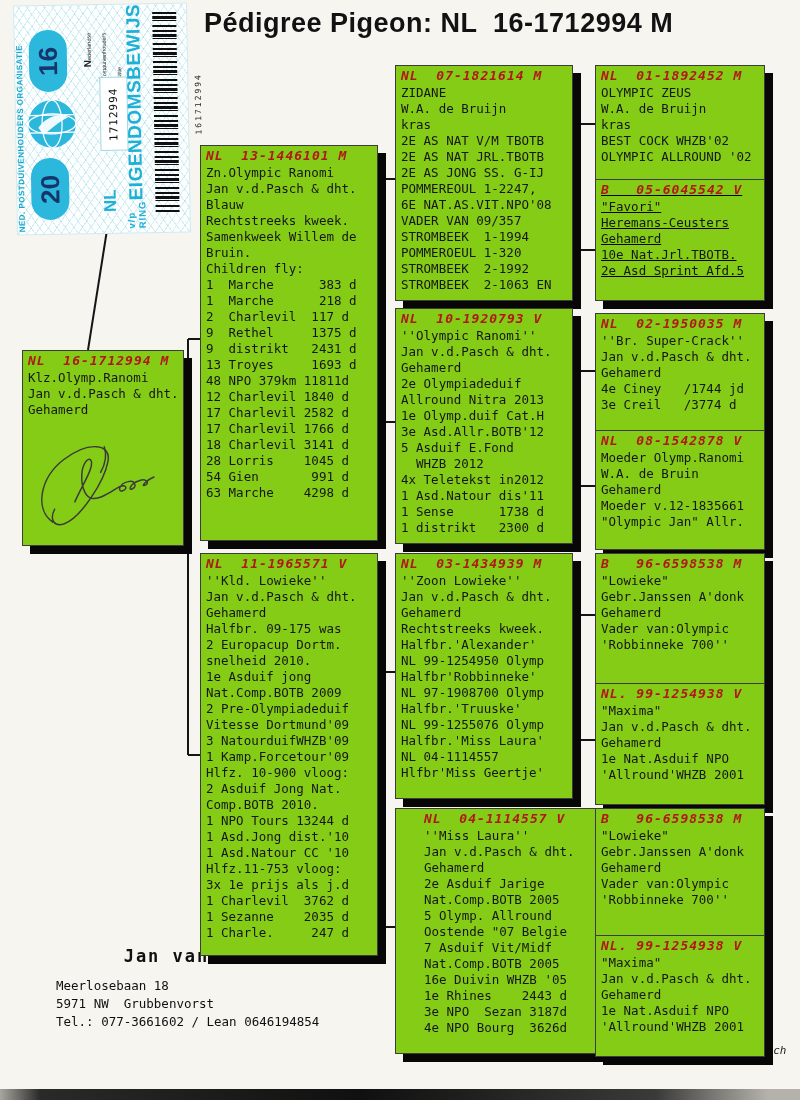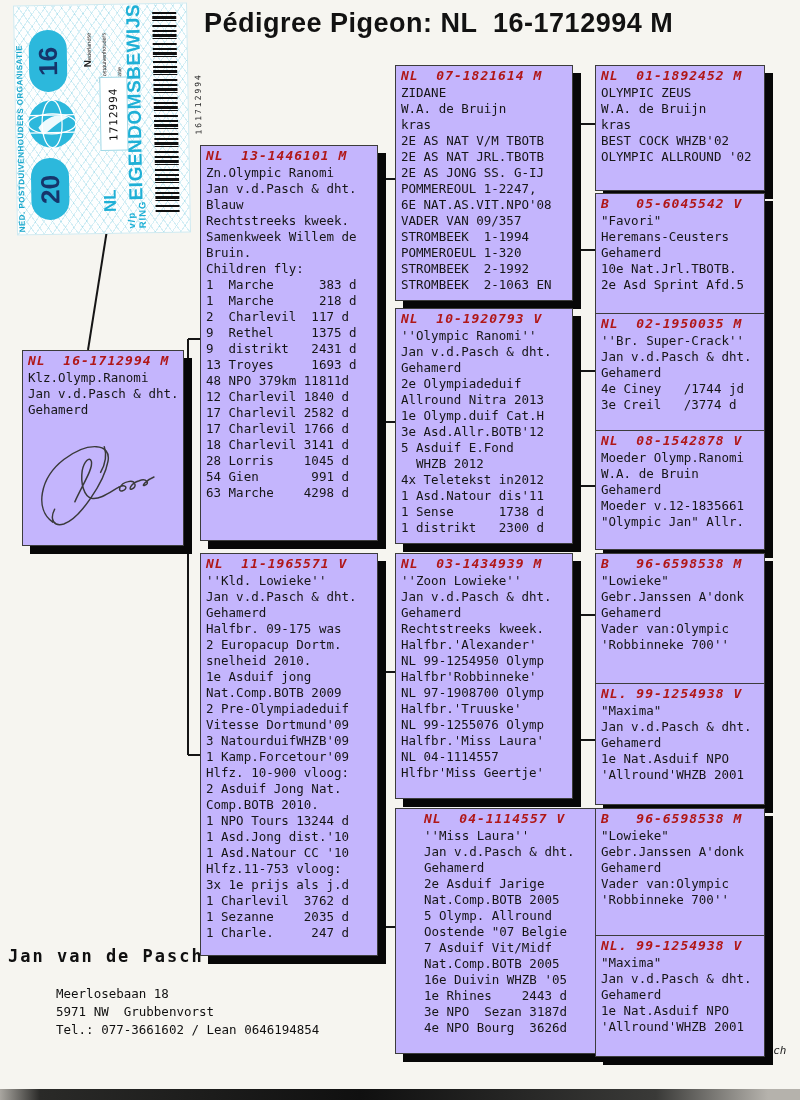--- a/index.html
+++ b/index.html
@@ -1,21 +1,21 @@
 <!DOCTYPE html>
 <html><head>
 <meta charset="utf-8">
 <style>
   html,body{margin:0;padding:0;background:#e9e8e4;}
   .page{position:relative;width:800px;height:1100px;background:#f6f5f0;overflow:hidden;
         font-family:"DejaVu Sans Mono",monospace;}
   .title{position:absolute;left:204px;top:8px;font-family:"Liberation Sans",sans-serif;
          font-weight:bold;font-size:27px;color:#121212;white-space:pre;letter-spacing:.5px;}
   
-  .pbox{position:absolute;background:#c4b5fd;border:1px solid #3c3c3c;
+  .pbox{position:absolute;background:#84cc16;border:1px solid #3c3c3c;
         box-shadow:8px 8px 0 0 #070707;padding:2px 3px 4px 5px;z-index:2;}
   .ring{font:italic bold 13px "DejaVu Sans Mono",monospace;color:#b01717;
         letter-spacing:1px;white-space:pre;margin-bottom:2px;}
   .pbody{font:12.5px/16px "DejaVu Sans Mono",monospace;color:#161616;white-space:pre;overflow:hidden;}
   .sig{position:absolute;left:4px;bottom:2px;}
   
   .wires{position:absolute;left:0;top:0;z-index:1;}
   
   .sticker{position:absolute;left:15px;top:4px;width:172px;height:228px;z-index:3;
     transform:rotate(-1deg);border:1px solid #cfe9ef;
@@ -47,21 +47,21 @@
   .st-barcode{position:absolute;left:138px;top:8px;width:24px;height:202px;
     background:repeating-linear-gradient(to bottom,
       #101010 0 2px, transparent 2px 4px,
       #101010 4px 7px, transparent 7px 8px,
       #101010 8px 9px, transparent 9px 13px,
       #101010 13px 15px, transparent 15px 18px);}
   .st-bcnum{position:absolute;left:152px;top:96px;transform:rotate(-90deg);
     transform-origin:center;font-size:8px;color:#222;letter-spacing:2px;white-space:nowrap;}
   
   .owner{position:absolute;left:8px;top:946px;color:#101010;}
-  .owner .oname{font:bold 17px "DejaVu Sans Mono",monospace;letter-spacing:2px;margin-bottom:19px;white-space:pre;}
+  .owner .oname{font:bold 17px "DejaVu Sans Mono",monospace;letter-spacing:2px;margin-bottom:11px;white-space:pre;text-align:right;}
   .owner .oline{font:12.5px/18px "DejaVu Sans Mono",monospace;white-space:pre;padding-left:48px;}
   .credit{position:absolute;left:601px;top:1044px;font:italic 11px "DejaVu Sans Mono",monospace;
     color:#1c1c1c;white-space:pre;}
   .scan-edge{position:absolute;left:0;bottom:0;width:800px;height:11px;
     background:linear-gradient(to right,#a9a6a0 0%,#2a2a28 5%,#101010 45%,#3a3a38 82%,#b5b2ac 96%);}
 </style>
 </head>
 <body>
 
 <div class="page">
@@ -270,21 +270,21 @@
   </div>
 
   <div class="pbox" style="left:595px;top:65px;width:160px;height:118px;">
     <div class="ring">NL  01-1892452 M</div>
     <div class="pbody">OLYMPIC ZEUS
 W.A. de Bruijn
 kras
 BEST COCK WHZB'02
 OLYMPIC ALLROUND '02</div>
   </div>
-  <div class="pbox" style="left:595px;top:193px;width:160px;height:114px;">
+  <div class="pbox" style="left:595px;top:179px;width:160px;height:114px;text-decoration:underline;">
     <div class="ring">B   05-6045542 V</div>
     <div class="pbody">"Favori"
 Heremans-Ceusters
 Gehamerd
 10e Nat.Jrl.TBOTB.
 2e Asd Sprint Afd.5</div>
   </div>
   <div class="pbox" style="left:595px;top:313px;width:160px;height:116px;">
     <div class="ring">NL  02-1950035 M</div>
     <div class="pbody">''Br. Super-Crack''

